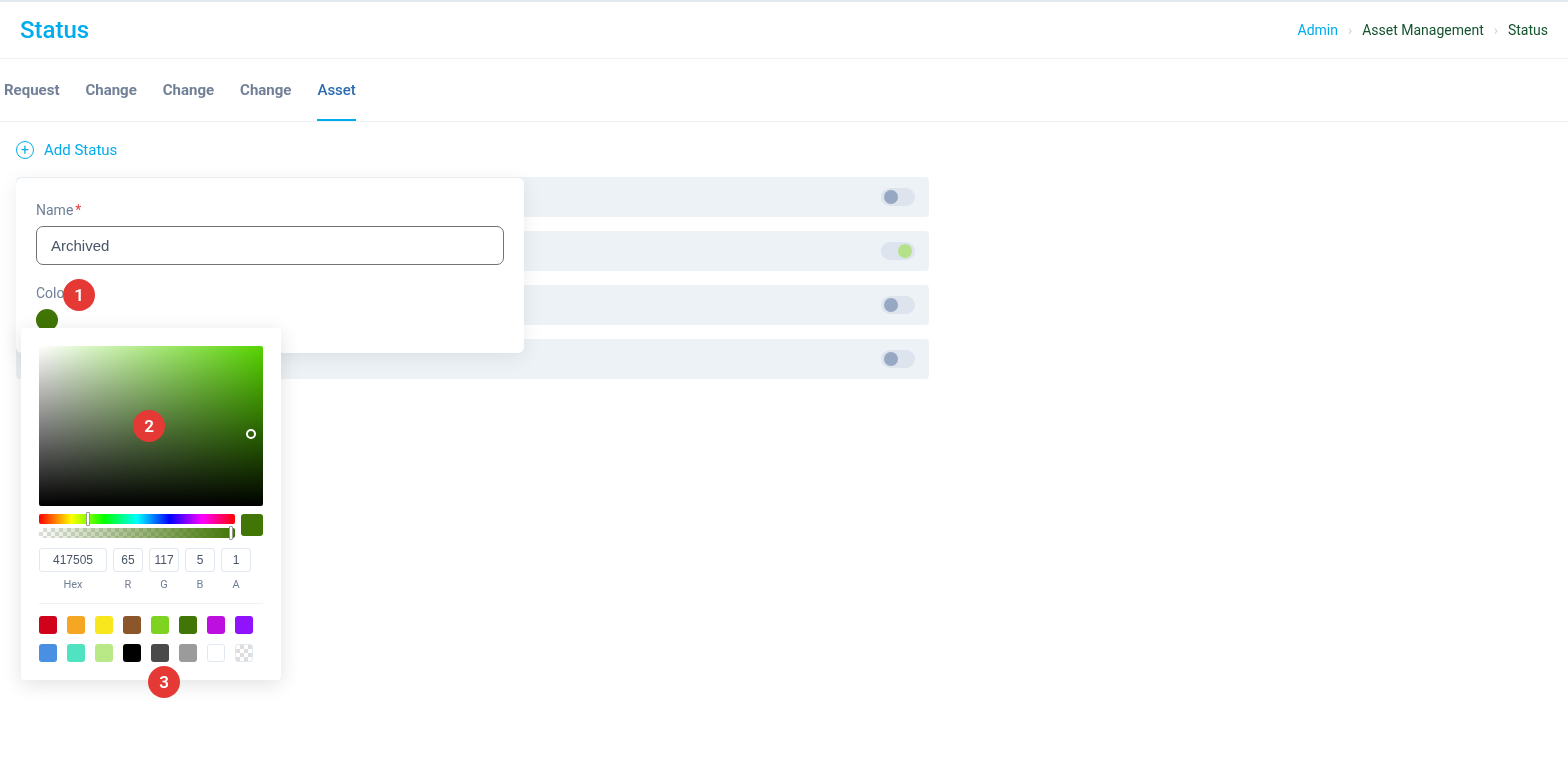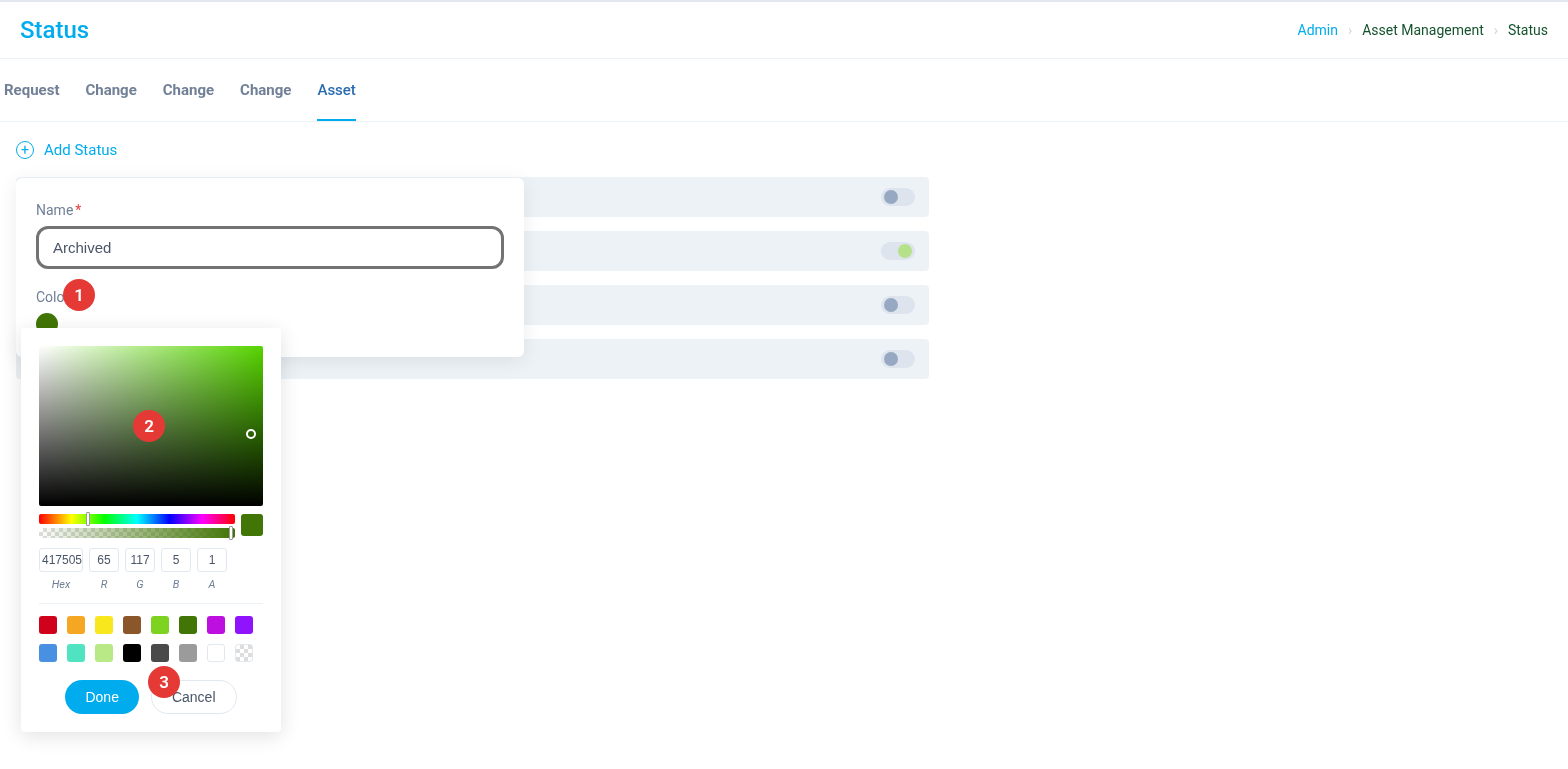--- a/index.html
+++ b/index.html
@@ -24,43 +24,43 @@
 
 .rows { margin-top: 18px; display: flex; flex-direction: column; gap: 14px; width: 913px; }
 .row { background: #edf2f7; border-radius: 4px; height: 40px; display: flex; align-items: center; justify-content: flex-end; padding: 0 14px; }
 .toggle { width: 34px; height: 18px; border-radius: 10px; background: #dde4ed; position: relative; }
 .toggle .knob { width: 14px; height: 14px; border-radius: 50%; background: #97a9c2; position: absolute; top: 2px; left: 3px; }
 .toggle.on .knob { background: #b4e18a; left: auto; right: 3px; }
 
 .panel { position: absolute; top: 56px; left: 16px; width: 508px; background: #fff; border-radius: 6px; box-shadow: 0 4px 20px rgba(0,0,0,0.08); padding: 22px 20px; }
 .lbl { font-size: 14px; color: #718096; display: inline-block; margin-bottom: 8px; }
 .req { color: #e53e3e; margin-left: 2px; }
-.txt-input { width: 100%; border: 3px solid #737373; border-radius: 12px; padding: 10px 14px; font-size: 15px; color: #4a5568; }
+.txt-input { width: 100%; border: 1px solid #737373; border-radius: 7px; padding: 10px 14px; font-size: 15px; color: #4a5568; }
 .color-row { margin-top: 18px; }
 .swatch { width: 22px; height: 22px; border-radius: 50%; display: inline-block; vertical-align: middle; }
 
 .callout { position: absolute; width: 32px; height: 32px; border-radius: 50%; background: #e53935; color: #fff; font-weight: 600; font-size: 17px; display: flex; align-items: center; justify-content: center; z-index: 50; }
 
 .picker { position: absolute; top: 206px; left: 21px; width: 260px; background: #fff; border-radius: 4px; box-shadow: 0 4px 20px rgba(0,0,0,0.12); padding: 18px; z-index: 20; }
 .sat-field { width: 224px; height: 160px; position: relative; border-radius: 2px; background: linear-gradient(to top, #000, transparent), linear-gradient(to right, #fff, #57d400); }
 .sat-cursor { position: absolute; width: 10px; height: 10px; border: 2px solid #fff; border-radius: 50%; top: 88px; left: 212px; transform: translate(-50%, -50%); }
 .hue-row { display: flex; gap: 6px; margin-top: 8px; align-items: flex-start; }
 .hue-stack { flex: 1; }
 .hue-bar { height: 10px; border-radius: 2px; background: linear-gradient(to right, red, yellow, lime, cyan, blue, magenta, red); position: relative; }
 .hue-ptr { position: absolute; top: -2px; left: 24%; width: 4px; height: 14px; background: #fff; border: 1px solid #999; border-radius: 1px; }
 .alpha-bar { height: 10px; margin-top: 4px; border-radius: 2px; position: relative; background-image: linear-gradient(to right, rgba(65,117,5,0), rgba(65,117,5,1)), repeating-conic-gradient(#ddd 0% 25%, #fff 0% 50%); background-size: auto, 8px 8px; }
 .alpha-ptr { position: absolute; top: -2px; right: 2px; width: 4px; height: 14px; background: #fff; border: 1px solid #999; border-radius: 1px; }
 .cur-swatch { width: 22px; height: 22px; border-radius: 3px; }
 
 .fields { display: flex; gap: 6px; margin-top: 10px; }
 .fbox { text-align: center; }
 .fbox input { width: 100%; border: 1px solid #e2e8f0; border-radius: 3px; padding: 4px 0; text-align: center; font-size: 12px; color: #4a5568; }
-.fbox .hex { width: 44px; text-align: right; }
+.fbox .hex { width: 68px; }
 .fbox .sm { width: 30px; }
-.fbox .flbl { font-size: 11px; color: #718096; margin-top: 6px; display: block; font-style: italic; }
+.fbox .flbl { font-size: 11px; color: #718096; margin-top: 6px; display: block; }
 
 .divider { height: 1px; background: #edf2f7; margin: 12px 0; }
 
 .presets { display: flex; flex-wrap: wrap; gap: 10px; }
 .pswatch { width: 18px; height: 18px; border-radius: 3px; cursor: pointer; }
 .pswatch.checker { background-image: repeating-conic-gradient(#ddd 0% 25%, #fff 0% 50%); background-size: 8px 8px; border: 1px solid #e2e8f0; }
 
 .picker-actions { display: flex; gap: 12px; justify-content: center; margin-top: 18px; }
 .btn { padding: 8px 20px; border-radius: 18px; font-size: 14px; cursor: pointer; border: none; }
 .btn-primary { background: #00aced; color: #fff; }
@@ -167,21 +167,17 @@
       <div class="pswatch" style="background:#4a90e2"></div>
       <div class="pswatch" style="background:#50e3c2"></div>
       <div class="pswatch" style="background:#b8e986"></div>
       <div class="pswatch" style="background:#000000"></div>
       <div class="pswatch" style="background:#4a4a4a"></div>
       <div class="pswatch" style="background:#9b9b9b"></div>
       <div class="pswatch" style="background:#ffffff;border:1px solid #e2e8f0"></div>
       <div class="pswatch checker"></div>
     </div>
 
-    <div class="picker-actions">
-      <button class="btn btn-primary">Done</button>
-      <button class="btn btn-secondary">Cancel</button>
-    </div>
 
     <div class="callout" style="top:82px; left:112px">2</div>
     <div class="callout" style="top:338px; left:127px">3</div>
   </div>
 </div>
 
 </body></html>

